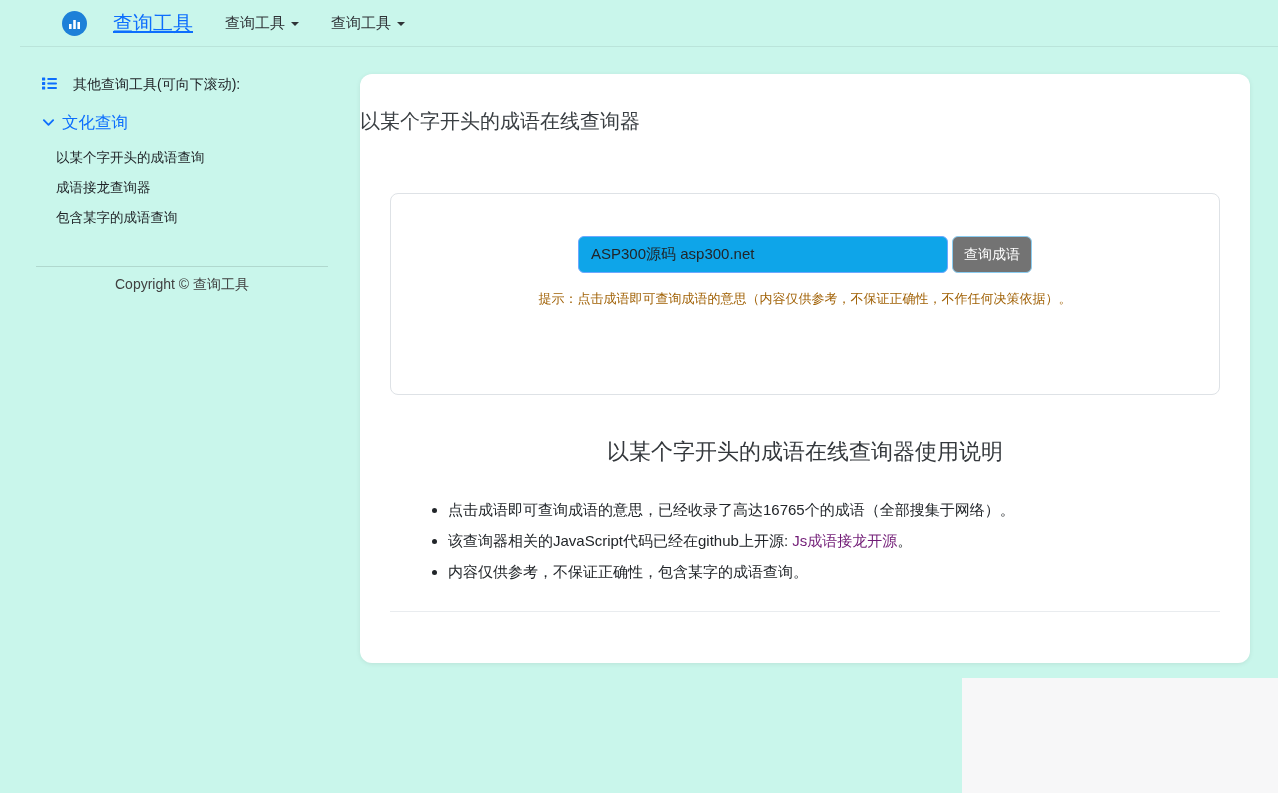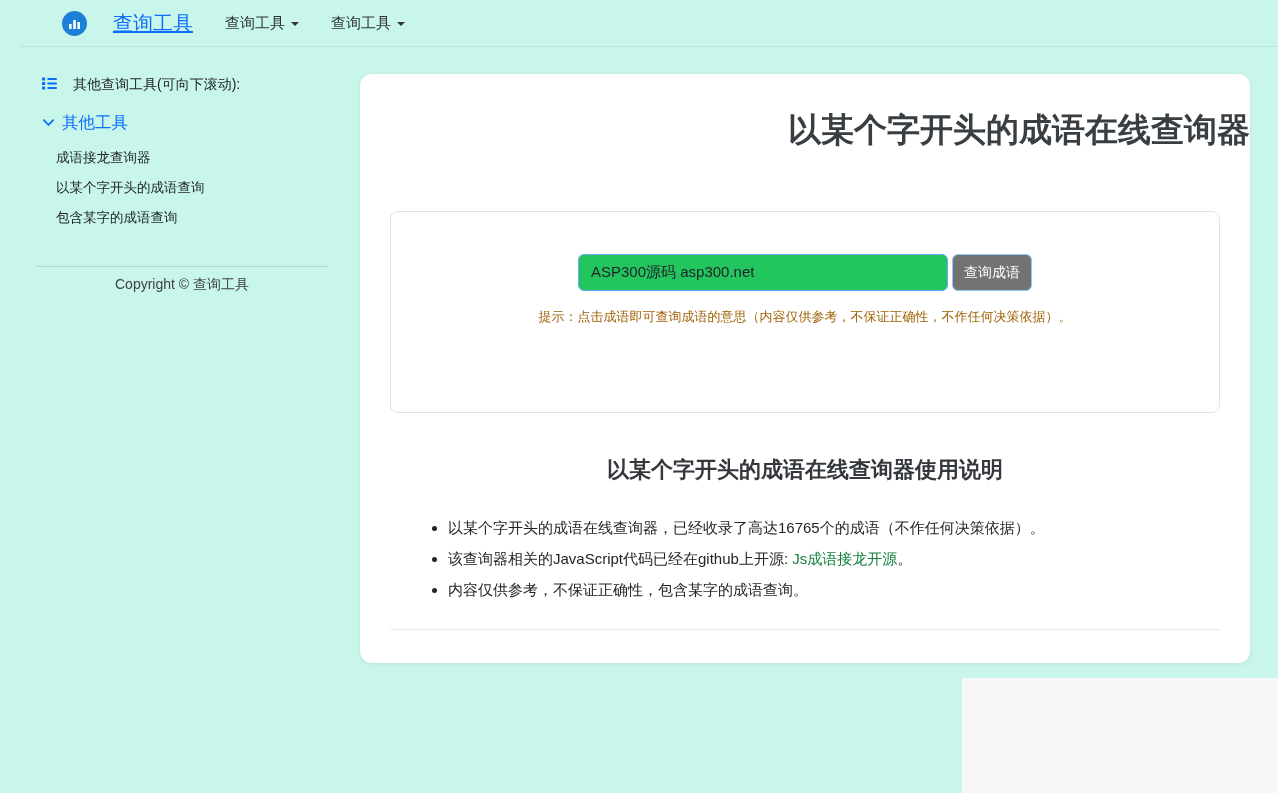--- a/index.html
+++ b/index.html
@@ -85,42 +85,42 @@
   .card {
     position: absolute;
     left: 360px; top: 74px;
     width: 890px; height: 589px;
     background: #ffffff;
     border-radius: 12px;
     box-shadow: 0 1px 5px rgba(0,0,0,0.08);
   }
   .page-title {
     margin-top: 34px;
-    text-align: right;
-    font-size: 33px;
-    font-weight: 700;
+    text-align: left;
+    font-size: 20px;
+    font-weight: 400;
     color: #393e42;
   }
   .search-panel {
     margin: 58px 30px 0;
     height: 202px;
     border: 1px solid #dee2e6;
     border-radius: 8px;
     padding-top: 42px;
   }
   .input-group { display: flex; justify-content: center; align-items: center; gap: 4px; }
   .query-input {
     width: 370px; height: 37px;
     border: 1px solid #6ea8fe;
     border-radius: 6px;
     padding: 0 12px;
     font-size: 15px;
     color: #212529;
     outline: none;
-    background: #22c55e;
+    background: #0ea5e9;
     font-family: "Liberation Sans", sans-serif;
   }
   .query-button {
     height: 37px;
     padding: 0 11px;
     background: #737373;
     border: 1px solid #8bcdf1;
     border-radius: 6px;
     color: #ffffff;
     font-size: 14px;
@@ -131,33 +131,33 @@
   .hint {
     margin-top: 17px;
     text-align: center;
     font-size: 13px;
     color: #a16207;
   }
   .section-title {
     margin-top: 42px;
     text-align: center;
     font-size: 22px;
-    font-weight: 700;
+    font-weight: 400;
     color: #34383c;
   }
   .instructions {
     margin-top: 32px;
     padding-left: 88px;
     padding-right: 60px;
     list-style: disc;
     font-size: 15px;
     color: #212529;
   }
   .instructions li { line-height: 22px; margin-bottom: 9px; }
-  .inline-link { color: #15803d; text-decoration: none; cursor: pointer; }
+  .inline-link { color: #701a75; text-decoration: none; cursor: pointer; }
   .card-divider {
     border: none;
     border-top: 1px solid #e9ecef;
     margin: 28px 30px 0;
   }
 
   
   .ad-box {
     position: absolute;
     left: 962px; top: 678px;
@@ -202,26 +202,26 @@
     </span>
     <span>其他查询工具(可向下滚动):</span>
   </div>
 
   <div class="sidebar-category">
     <span>
       <svg width="13" height="13" viewBox="0 0 14 14" fill="none" stroke="#0d6efd" stroke-width="2" stroke-linecap="round" stroke-linejoin="round">
         <path d="M2 4.5 L7 9.5 L12 4.5"></path>
       </svg>
     </span>
-    <span>其他工具</span>
+    <span>文化查询</span>
   </div>
 
   <ul class="sidebar-list">
+    <li>以某个字开头的成语查询</li>
     <li>成语接龙查询器</li>
-    <li>以某个字开头的成语查询</li>
     <li>包含某字的成语查询</li>
   </ul>
 
   <hr class="sidebar-divider">
   <div class="copyright">Copyright © 查询工具</div>
 </aside>
 
 <main class="card">
   <h1 class="page-title">以某个字开头的成语在线查询器</h1>
 
@@ -230,21 +230,21 @@
       <input class="query-input" type="text" value="ASP300源码 asp300.net" style="">
       <button class="query-button">查询成语</button>
     </div>
     <div class="hint">提示：点击成语即可查询成语的意思（内容仅供参考，不保证正确性，不作任何决策依据）。</div>
   </section>
 
   <h2 class="section-title">以某个字开头的成语在线查询器使用说明</h2>
 
   <ul class="instructions">
     <li>
-      <span>以某个字开头的成语在线查询器，已经收录了高达16765个的成语（不作任何决策依据）。</span>
+      <span>点击成语即可查询成语的意思，已经收录了高达16765个的成语（全部搜集于网络）。</span>
     </li>
     <li>
       <span>该查询器相关的JavaScript代码已经在github上开源: </span><a class="inline-link">Js成语接龙开源</a><span>。</span>
     </li>
     <li>
       <span>内容仅供参考，不保证正确性，包含某字的成语查询。</span>
     </li>
   </ul>
 
   <hr class="card-divider">

